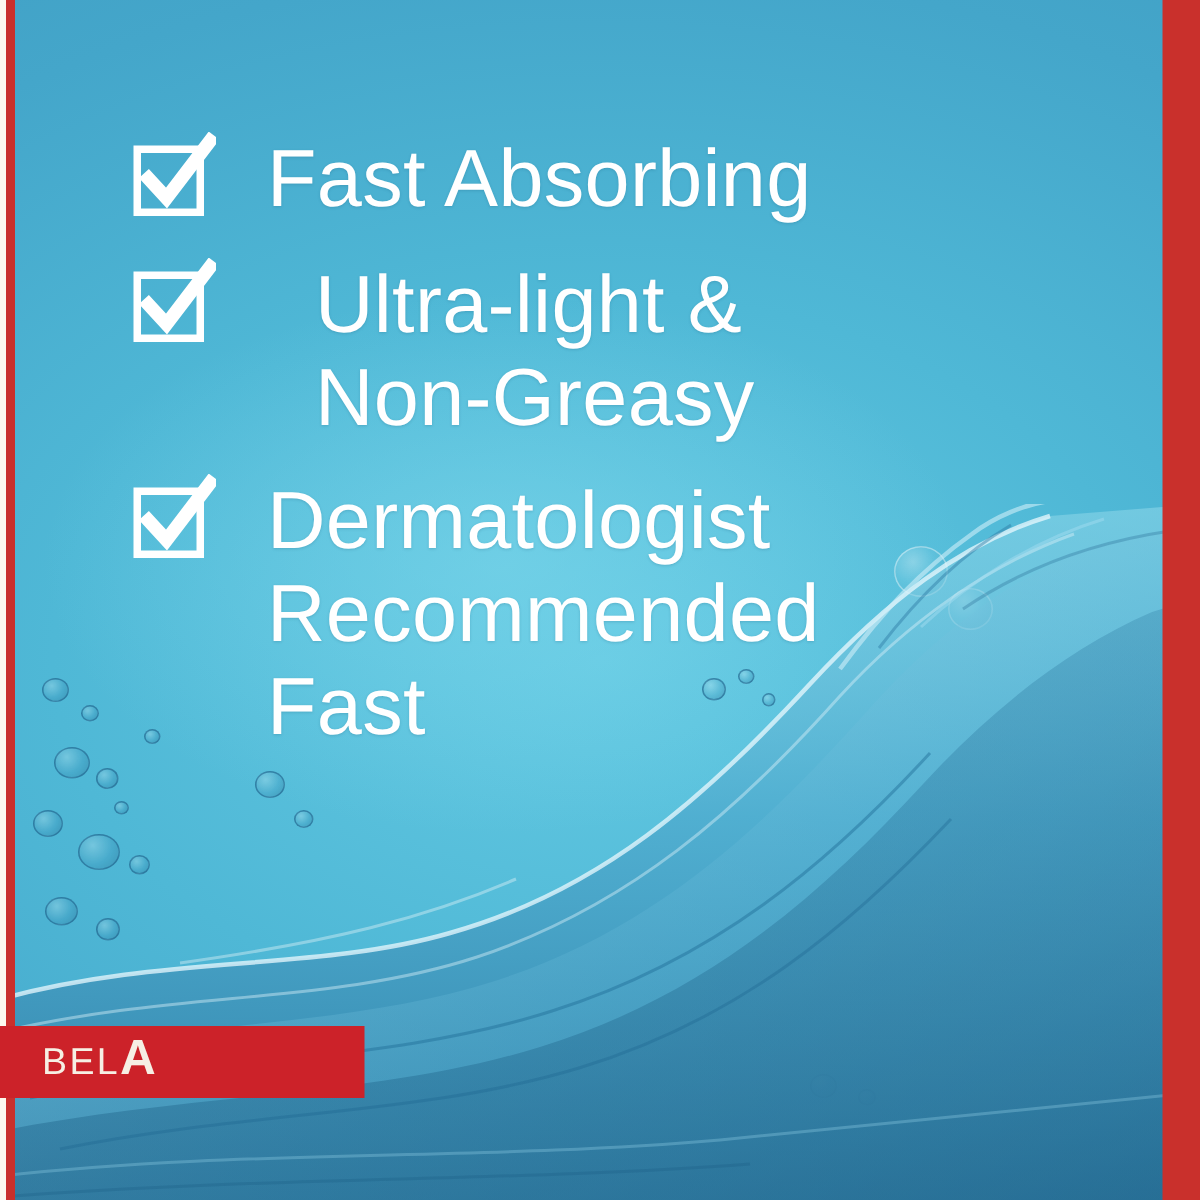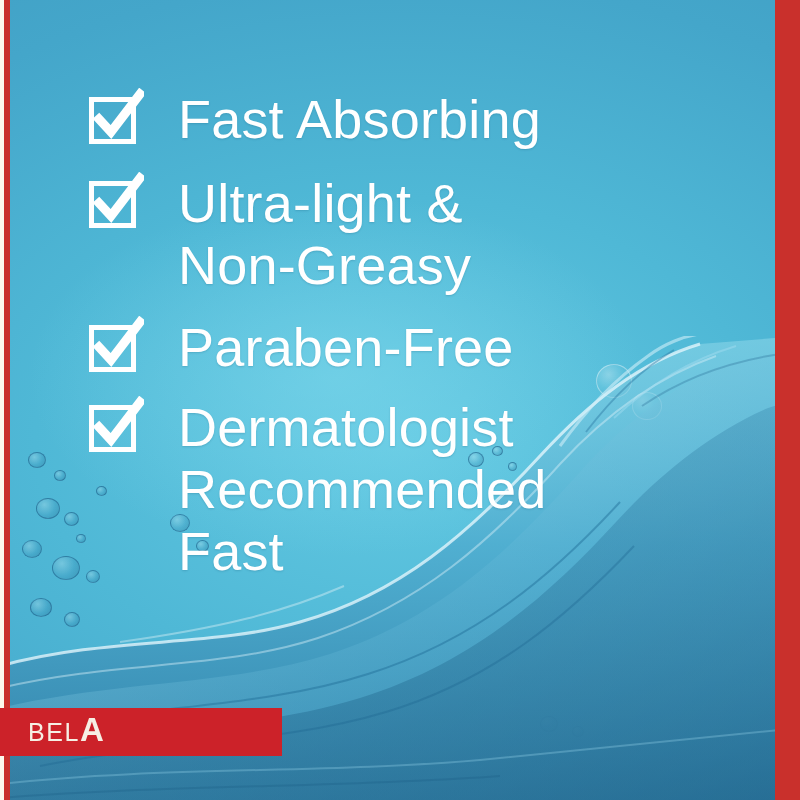--- a/index.html
+++ b/index.html
@@ -87,30 +87,30 @@
     font-size: 54px;
     line-height: 62px;
     font-weight: 300;
     letter-spacing: 0.2px;
     white-space: pre-line;
     text-shadow: 0 1px 2px rgba(25,80,115,0.22);
   }
 
   
   .row-1 { margin-bottom: 22px; }
-  .row-2 { margin-bottom: 20px; }
+  .row-2 { margin-bottom: 20px; gap: 32px; }
   .row-3 { margin-bottom: 18px; }
   .row-4 { margin-bottom: 0; }
 
   
   .watermark {
     position: absolute;
     left: 0;
-    top: 708px;
-    width: 282px;
+    top: 684px;
+    width: 243px;
     height: 48px;
     background: #cc2229;
     display: flex;
     align-items: center;
   }
   .watermark-text {
     margin-left: 28px;
     color: #f6efe4;
     font-size: 25px;
     letter-spacing: 1.6px;
@@ -214,29 +214,20 @@
       <span class="check-box">
         <svg viewBox="0 0 56 62" aria-hidden="true">
           <rect x="3.5" y="11.5" width="42" height="42" fill="none" stroke="#ffffff" stroke-width="5"></rect>
           <path d="M11 31 L23 44 L52 6" fill="none" stroke="#ffffff" stroke-width="9" stroke-linecap="square" stroke-linejoin="miter"></path>
         </svg>
       </span>
       <span class="benefit-label">Ultra-light &amp;
 Non-Greasy</span>
     </div>
 
-    <div class="benefit-row row-3">
-      <span class="check-box">
-        <svg viewBox="0 0 56 62" aria-hidden="true">
-          <rect x="3.5" y="11.5" width="42" height="42" fill="none" stroke="#ffffff" stroke-width="5"></rect>
-          <path d="M11 31 L23 44 L52 6" fill="none" stroke="#ffffff" stroke-width="9" stroke-linecap="square" stroke-linejoin="miter"></path>
-        </svg>
-      </span>
-      <span class="benefit-label">Paraben-Free</span>
-    </div>
 
     <div class="benefit-row row-4">
       <span class="check-box">
         <svg viewBox="0 0 56 62" aria-hidden="true">
           <rect x="3.5" y="11.5" width="42" height="42" fill="none" stroke="#ffffff" stroke-width="5"></rect>
           <path d="M11 31 L23 44 L52 6" fill="none" stroke="#ffffff" stroke-width="9" stroke-linecap="square" stroke-linejoin="miter"></path>
         </svg>
       </span>
       <span class="benefit-label">Dermatologist
 Recommended

